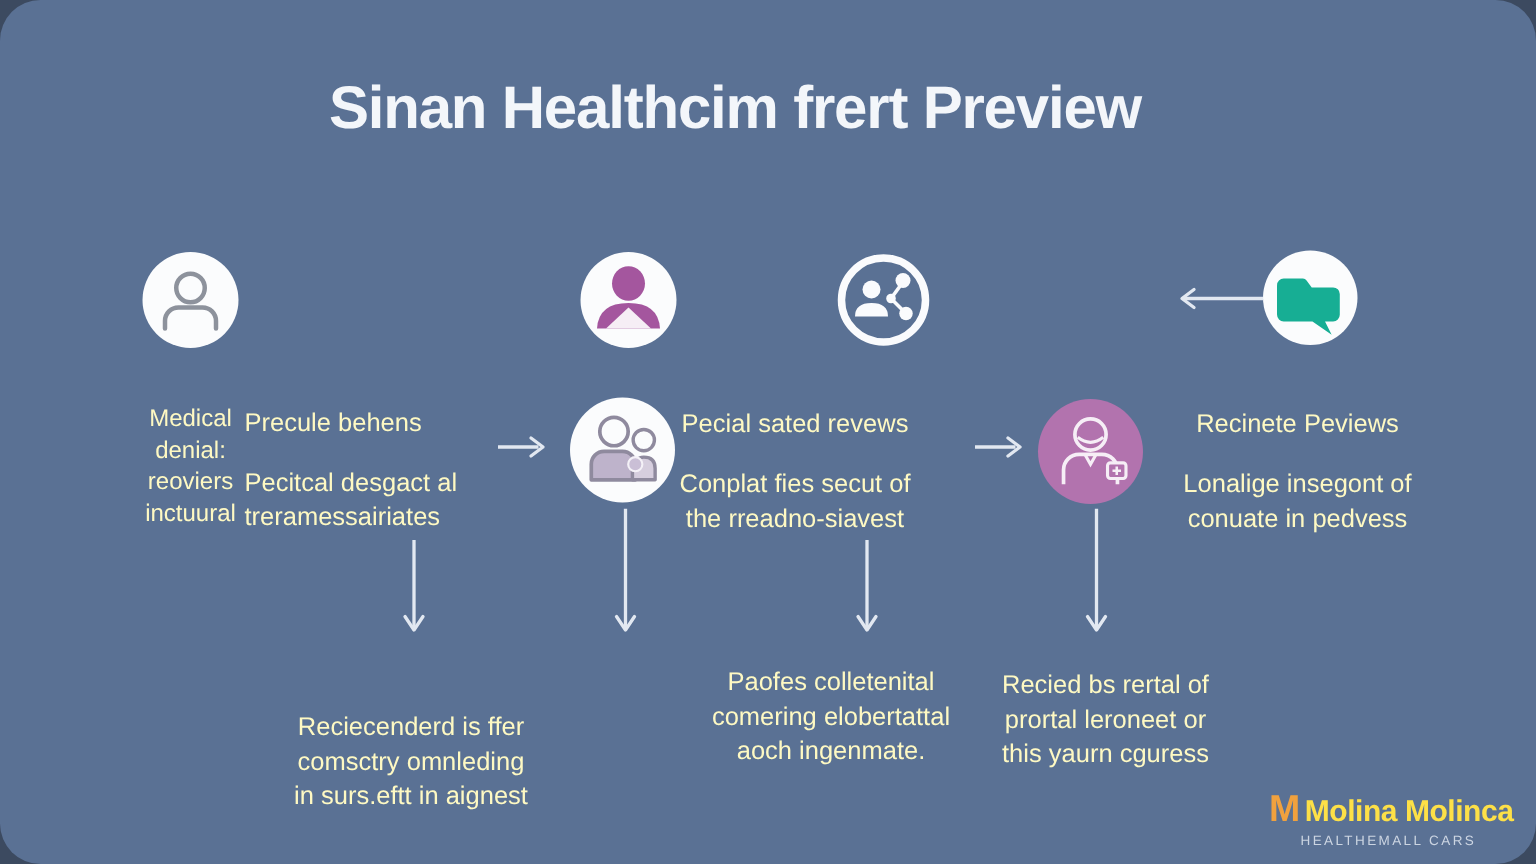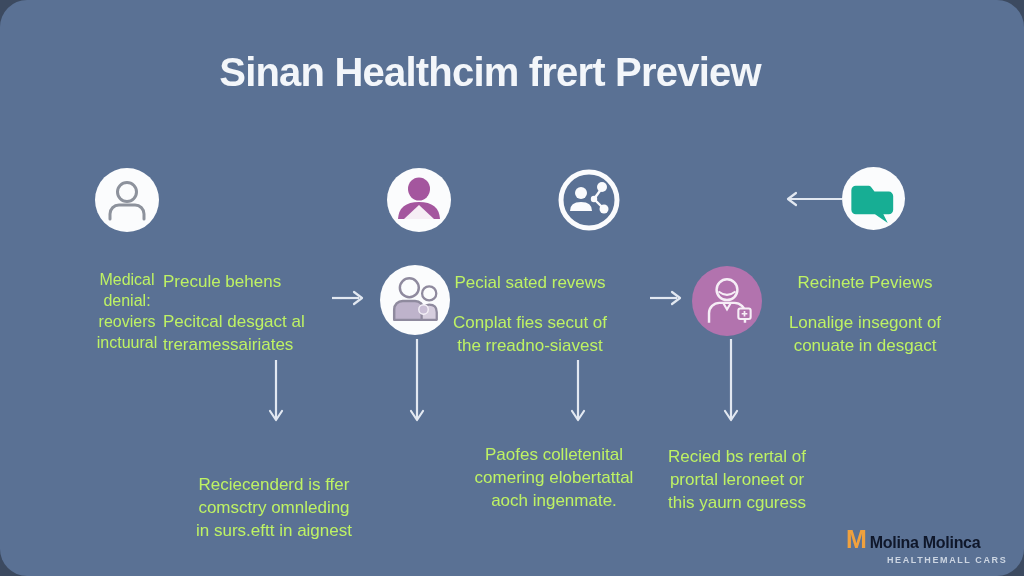--- a/index.html
+++ b/index.html
@@ -17,21 +17,21 @@
   }
   .circle{position:absolute;border-radius:50%;display:flex;align-items:center;justify-content:center;}
   .circle.white{background:#fbfcfd;}
   .circle.mauve{background:#b273ae;}
   .c1{left:95px;top:168px;width:64px;height:64px;}
   .c2{left:387px;top:168px;width:64px;height:64px;}
   .c3{left:555px;top:166px;width:68px;height:68px;}
   .c4{left:842px;top:167px;width:63px;height:63px;}
   .c-mid{left:380px;top:265px;width:70px;height:70px;}
   .c-doc{left:692px;top:266px;width:70px;height:70px;}
-  .txt{position:absolute;color:#bef264;font-size:17px;line-height:23px;}
+  .txt{position:absolute;color:#fef9c3;font-size:17px;line-height:23px;}
   .txt .ln{display:block;}
   .center{text-align:center;}
   .col1{left:68px;top:269px;width:118px;font-size:16px;line-height:21px;}
   .col2{left:163px;top:270px;width:175px;}
   .col3{left:440px;top:271px;width:180px;}
   .col4{left:781px;top:271px;width:168px;}
   .gap{margin-top:17px;}
   .b1{left:188px;top:441px;width:172px;margin-top:32px;}
   .b2{left:450px;top:443px;width:208px;}
   .b3{left:646px;top:445px;width:182px;}
@@ -39,23 +39,23 @@
   .ar1{left:332px;top:290px;}
   .ar2{left:650px;top:290px;}
   .al1{left:785px;top:191px;}
   .ad1{left:268px;top:360px;}
   .ad2{left:409px;top:339px;}
   .ad3{left:570px;top:360px;}
   .ad4{left:723px;top:339px;}
   .logo{position:absolute;left:846px;top:525px;}
   .logo-row{display:flex;align-items:baseline;}
   .logo-m{color:#f0a13e;font-size:25px;font-weight:700;margin-right:3px;}
-  .logo-name{color:#0f172a;font-size:16px;font-weight:700;letter-spacing:-0.3px;}
-  .logo-sub{margin-left:41px;margin-top:1px;color:#ccd5e2;font-size:9px;
-    font-weight:700;letter-spacing:1.6px;}
+  .logo-name{color:#fde047;font-size:20px;font-weight:700;letter-spacing:-0.3px;}
+  .logo-sub{margin-left:21px;margin-top:1px;color:#ccd5e2;font-size:9px;
+    font-weight:400;letter-spacing:1.6px;}
 </style>
 </head>
 <body>
 
 <div class="stage">
 
   <h1 class="title">Sinan Healthcim frert Preview</h1>
 
   <div class="circle white c1">
     <svg width="64" height="64" viewBox="0 0 64 64">
@@ -142,21 +142,21 @@
       <path d="M18 60 v-10 a11 11 0 0 1 11 -11 h16 a11 11 0 0 1 11 11 v10" fill="none" stroke="#f6eef6" stroke-width="2.6"></path>
       <path d="M33 39 l4 7 4 -7" fill="none" stroke="#f6eef6" stroke-width="2.2"></path>
       <rect x="49" y="45" width="13" height="11" rx="2" fill="#b273ae" stroke="#f6eef6" stroke-width="2.2"></rect>
       <path d="M55.5 47.5 v6 M52.5 50.5 h6" stroke="#f6eef6" stroke-width="1.8" fill="none"></path>
     </svg>
   </div>
 
   <div class="txt center col4">
     <span class="ln">Recinete Peviews</span>
     <span class="ln gap">Lonalige insegont of</span>
-    <span class="ln">conuate in desgact</span>
+    <span class="ln">conuate in pedvess</span>
   </div>
 
   <svg class="arrow ad1" width="16" height="68" viewBox="0 0 16 68">
     <path d="M8 0 V59" stroke="#e2e8f1" stroke-width="2.2" fill="none"></path>
     <path d="M2 51 L8 60 L14 51" stroke="#e2e8f1" stroke-width="2.2" fill="none" stroke-linecap="round" stroke-linejoin="round"></path>
   </svg>
   <svg class="arrow ad2" width="16" height="89" viewBox="0 0 16 89">
     <path d="M8 0 V80" stroke="#e2e8f1" stroke-width="2.2" fill="none"></path>
     <path d="M2 72 L8 81 L14 72" stroke="#e2e8f1" stroke-width="2.2" fill="none" stroke-linecap="round" stroke-linejoin="round"></path>
   </svg>

